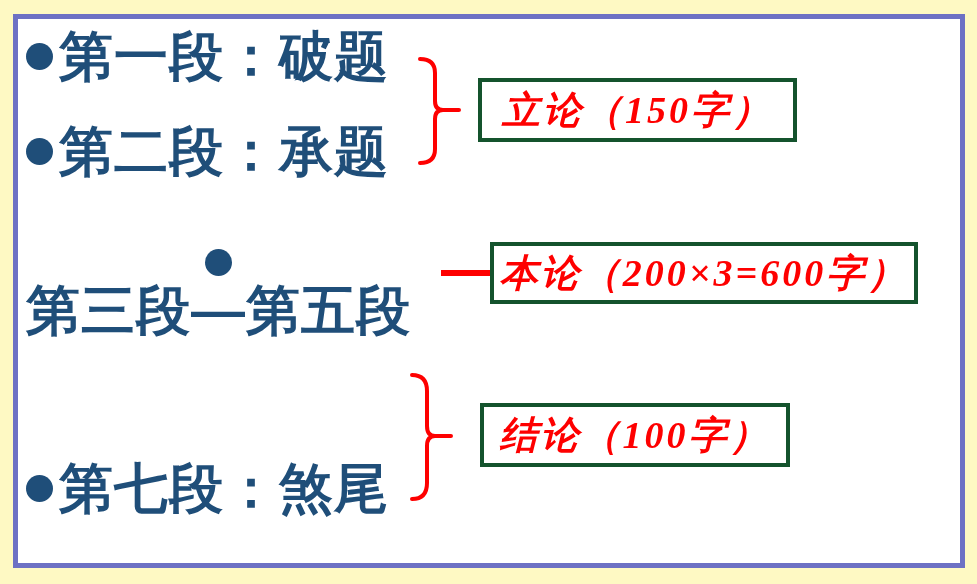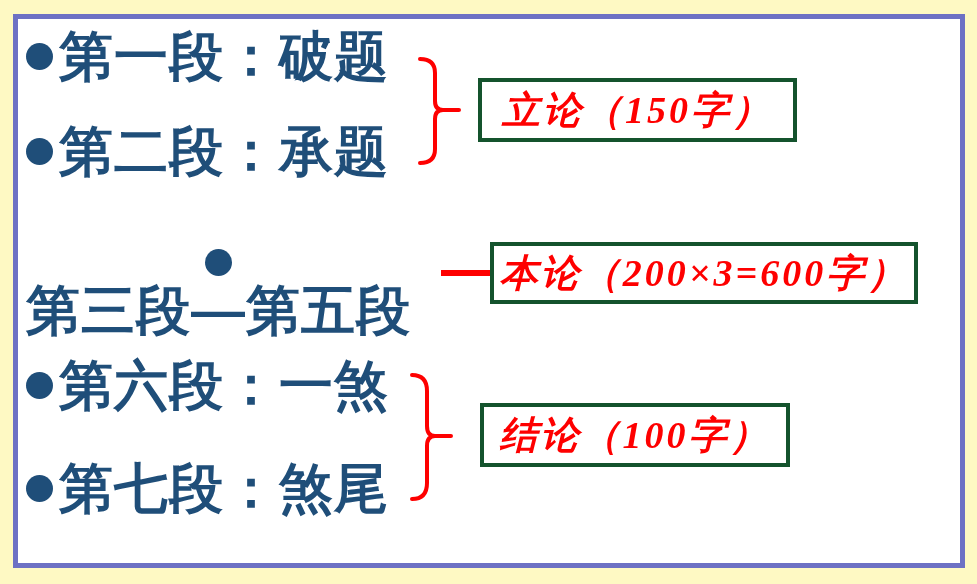--- a/index.html
+++ b/index.html
@@ -88,24 +88,20 @@
     <span class="btxt">第一段：破题</span>
   </div>
   <div class="bullet-row row2">
     <span class="dot"></span>
     <span class="btxt">第二段：承题</span>
   </div>
   <div class="bullet-row row3">
     <span class="dot"></span>
     <span class="btxt">第三段—第五段</span>
   </div>
-  <div class="bullet-row row4">
-    <span class="dot"></span>
-    <span class="btxt">第六段：一煞</span>
-  </div>
   <div class="bullet-row row5">
     <span class="dot"></span>
     <span class="btxt">第七段：煞尾</span>
   </div>
 
   <svg class="brace" style="left:418px; top:56px;" width="46" height="110" viewBox="0 0 46 110">
     <path d="M2,3 Q17,3 17,17 L17,45 Q17,54 25,54 L41,54 M25,54 Q17,54 17,63 L17,93 Q17,107 2,107" fill="none" stroke="#FE0000" stroke-width="4" stroke-linecap="round" stroke-linejoin="round"></path>
   </svg>
 
   <div class="connector"></div>

